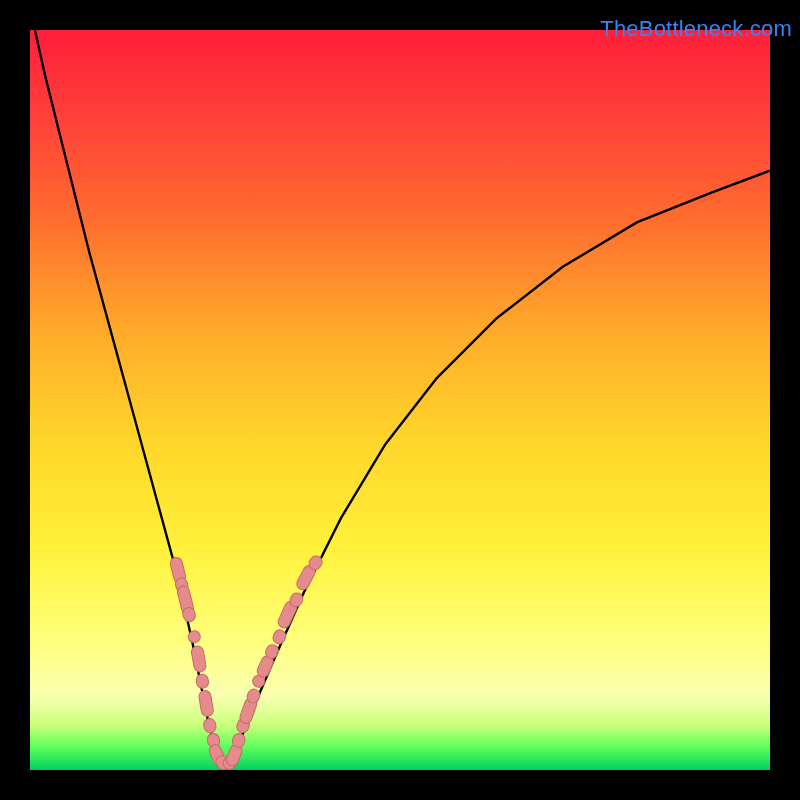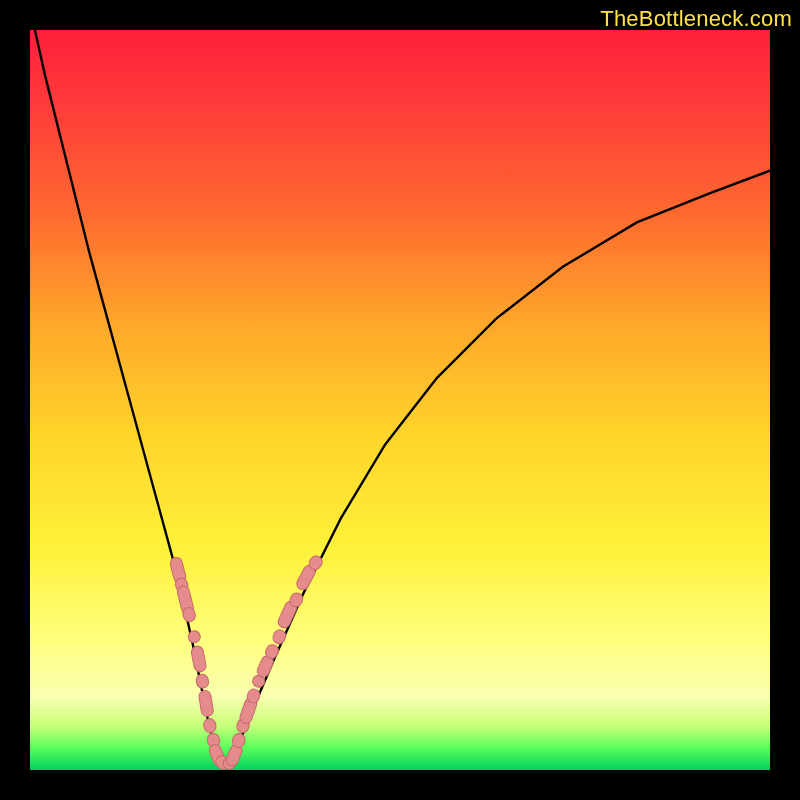--- a/index.html
+++ b/index.html
@@ -32,23 +32,23 @@
       #fff13a 70%,
       #ffff7a 82%,
       #faffb0 90%,
       #c8ff7a 94%,
       #5aff5a 97%,
       #00d060 100%
     );
   }
   .watermark {
     position: absolute;
-    top: 6px;
+    top: 16px;
     right: 8px;
-    color: #fde047;
+    color: #3b82f6;
     font-size: 22px;
     font-weight: 500;
     letter-spacing: 0.2px;
     user-select: none;
   }
   svg.curve-layer {
     position: absolute;
     left: 0;
     top: 0;
     width: 740px;

